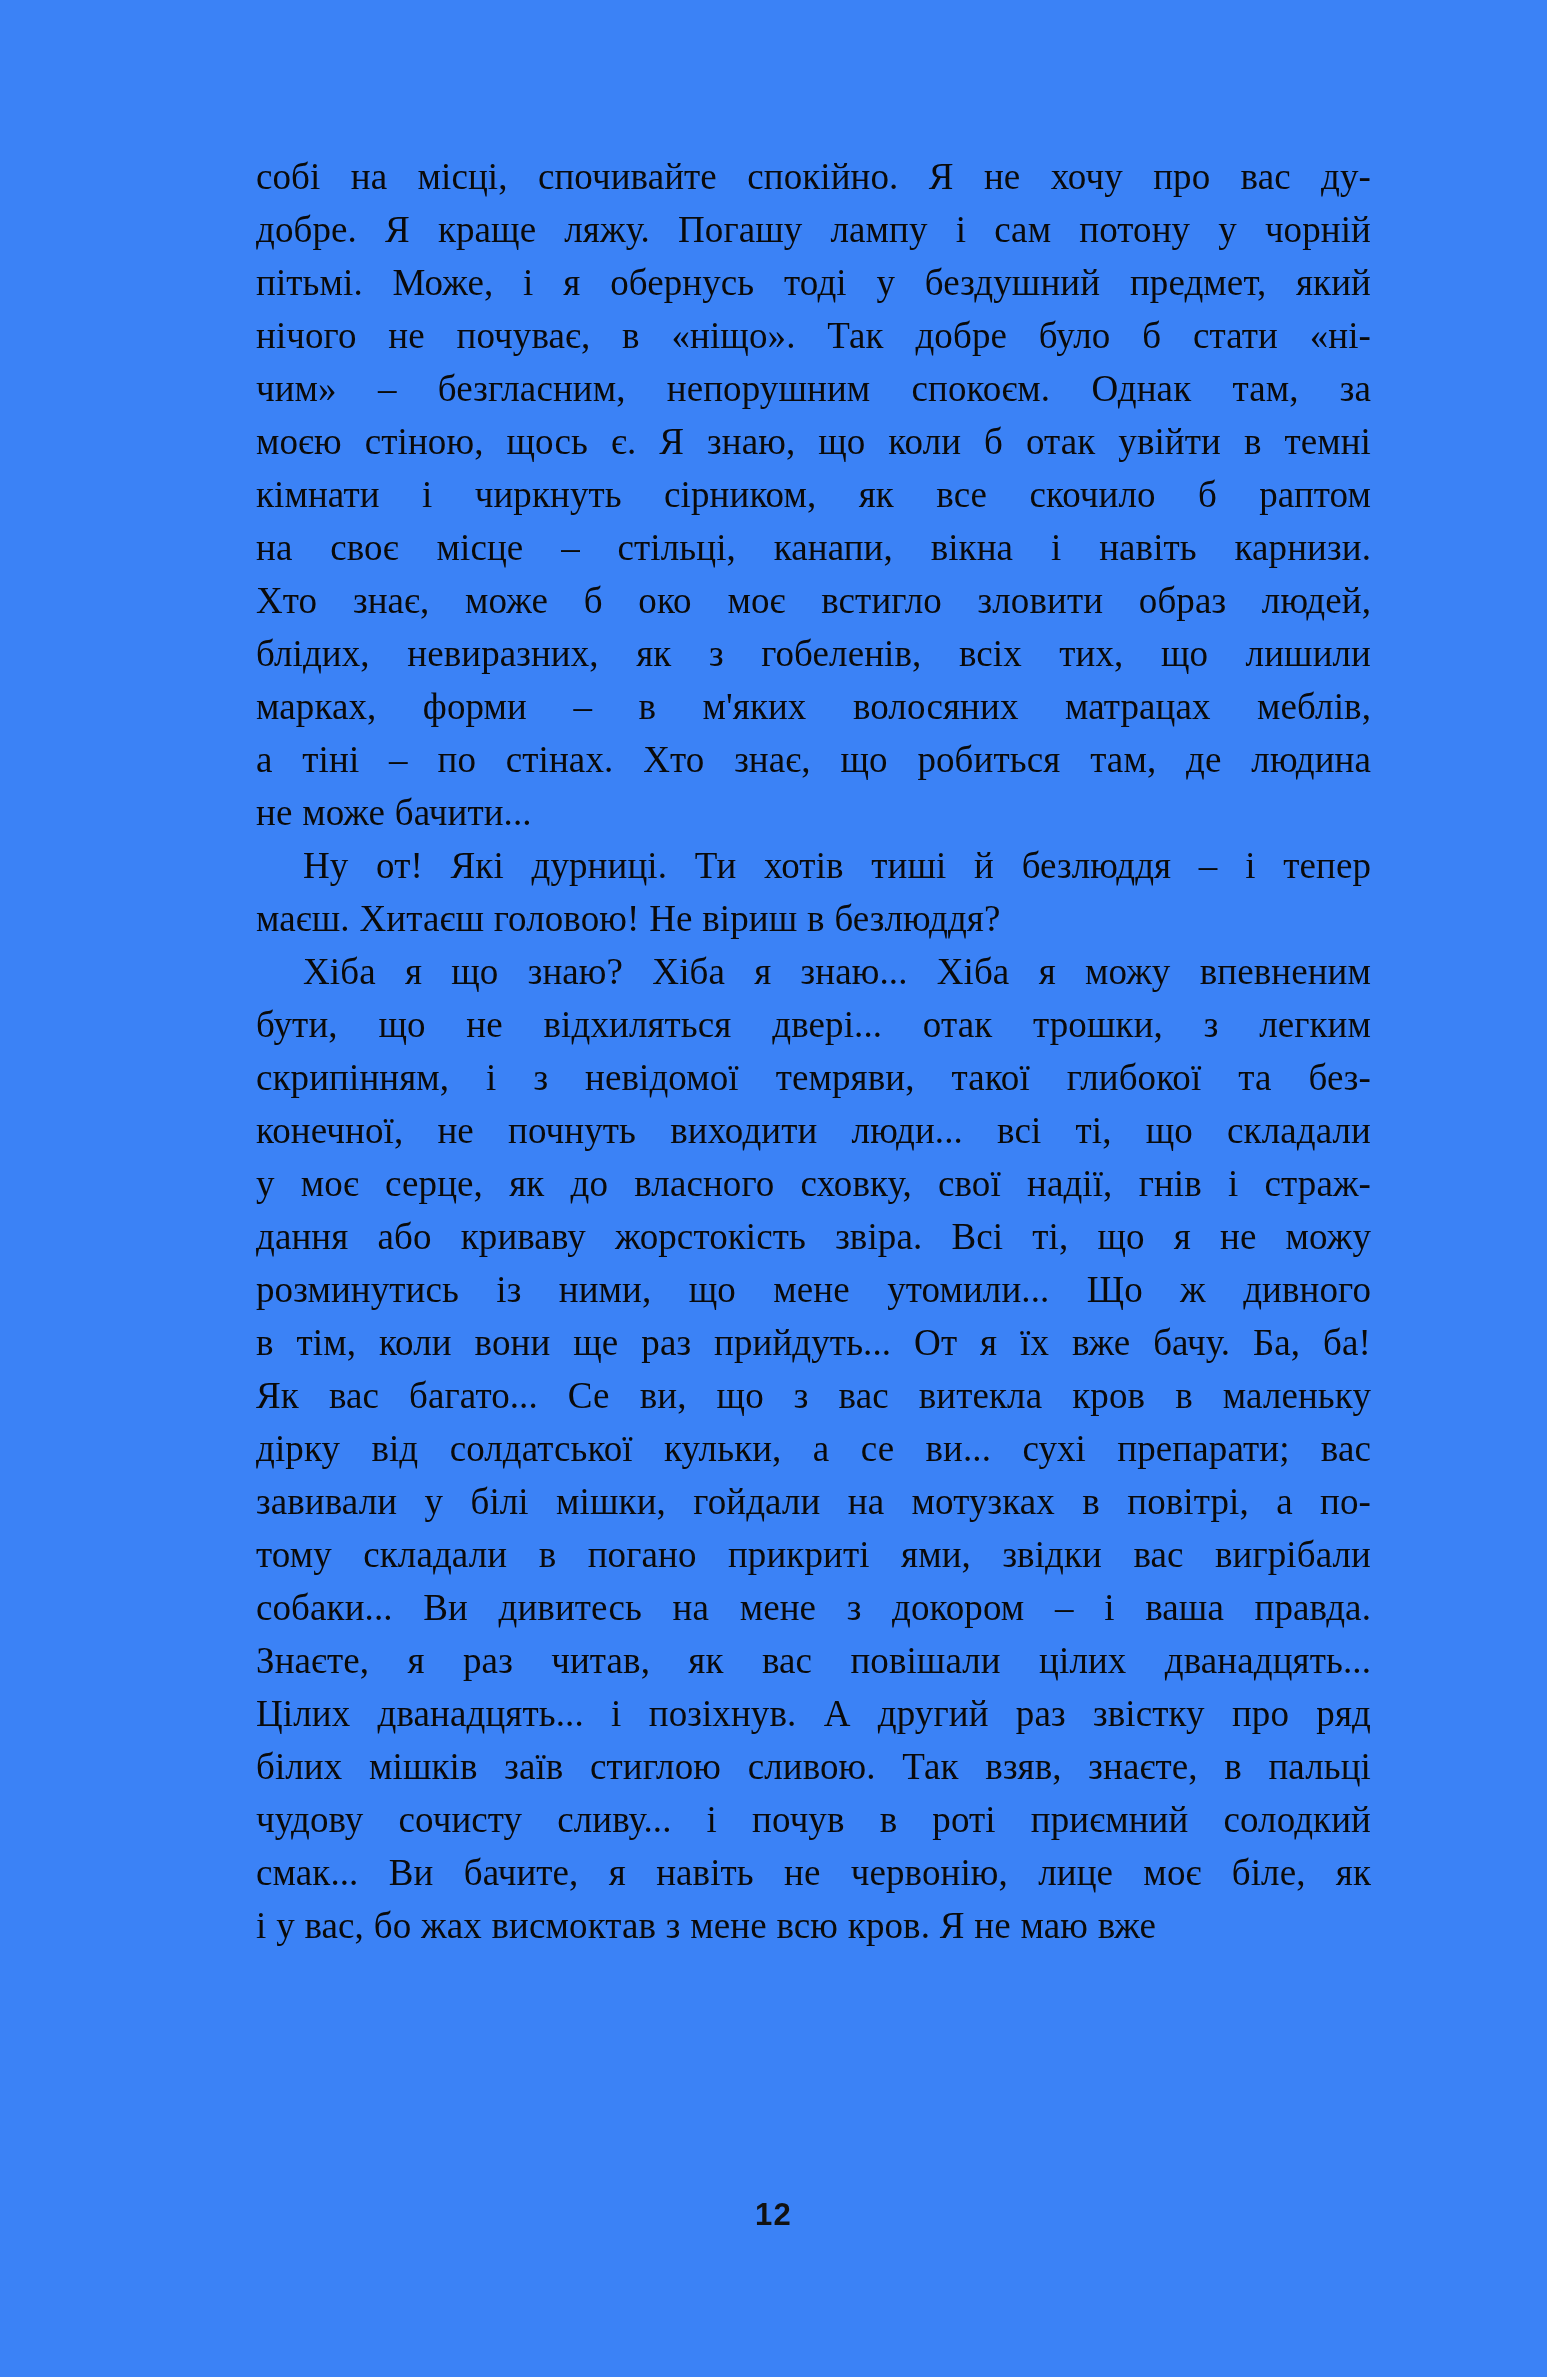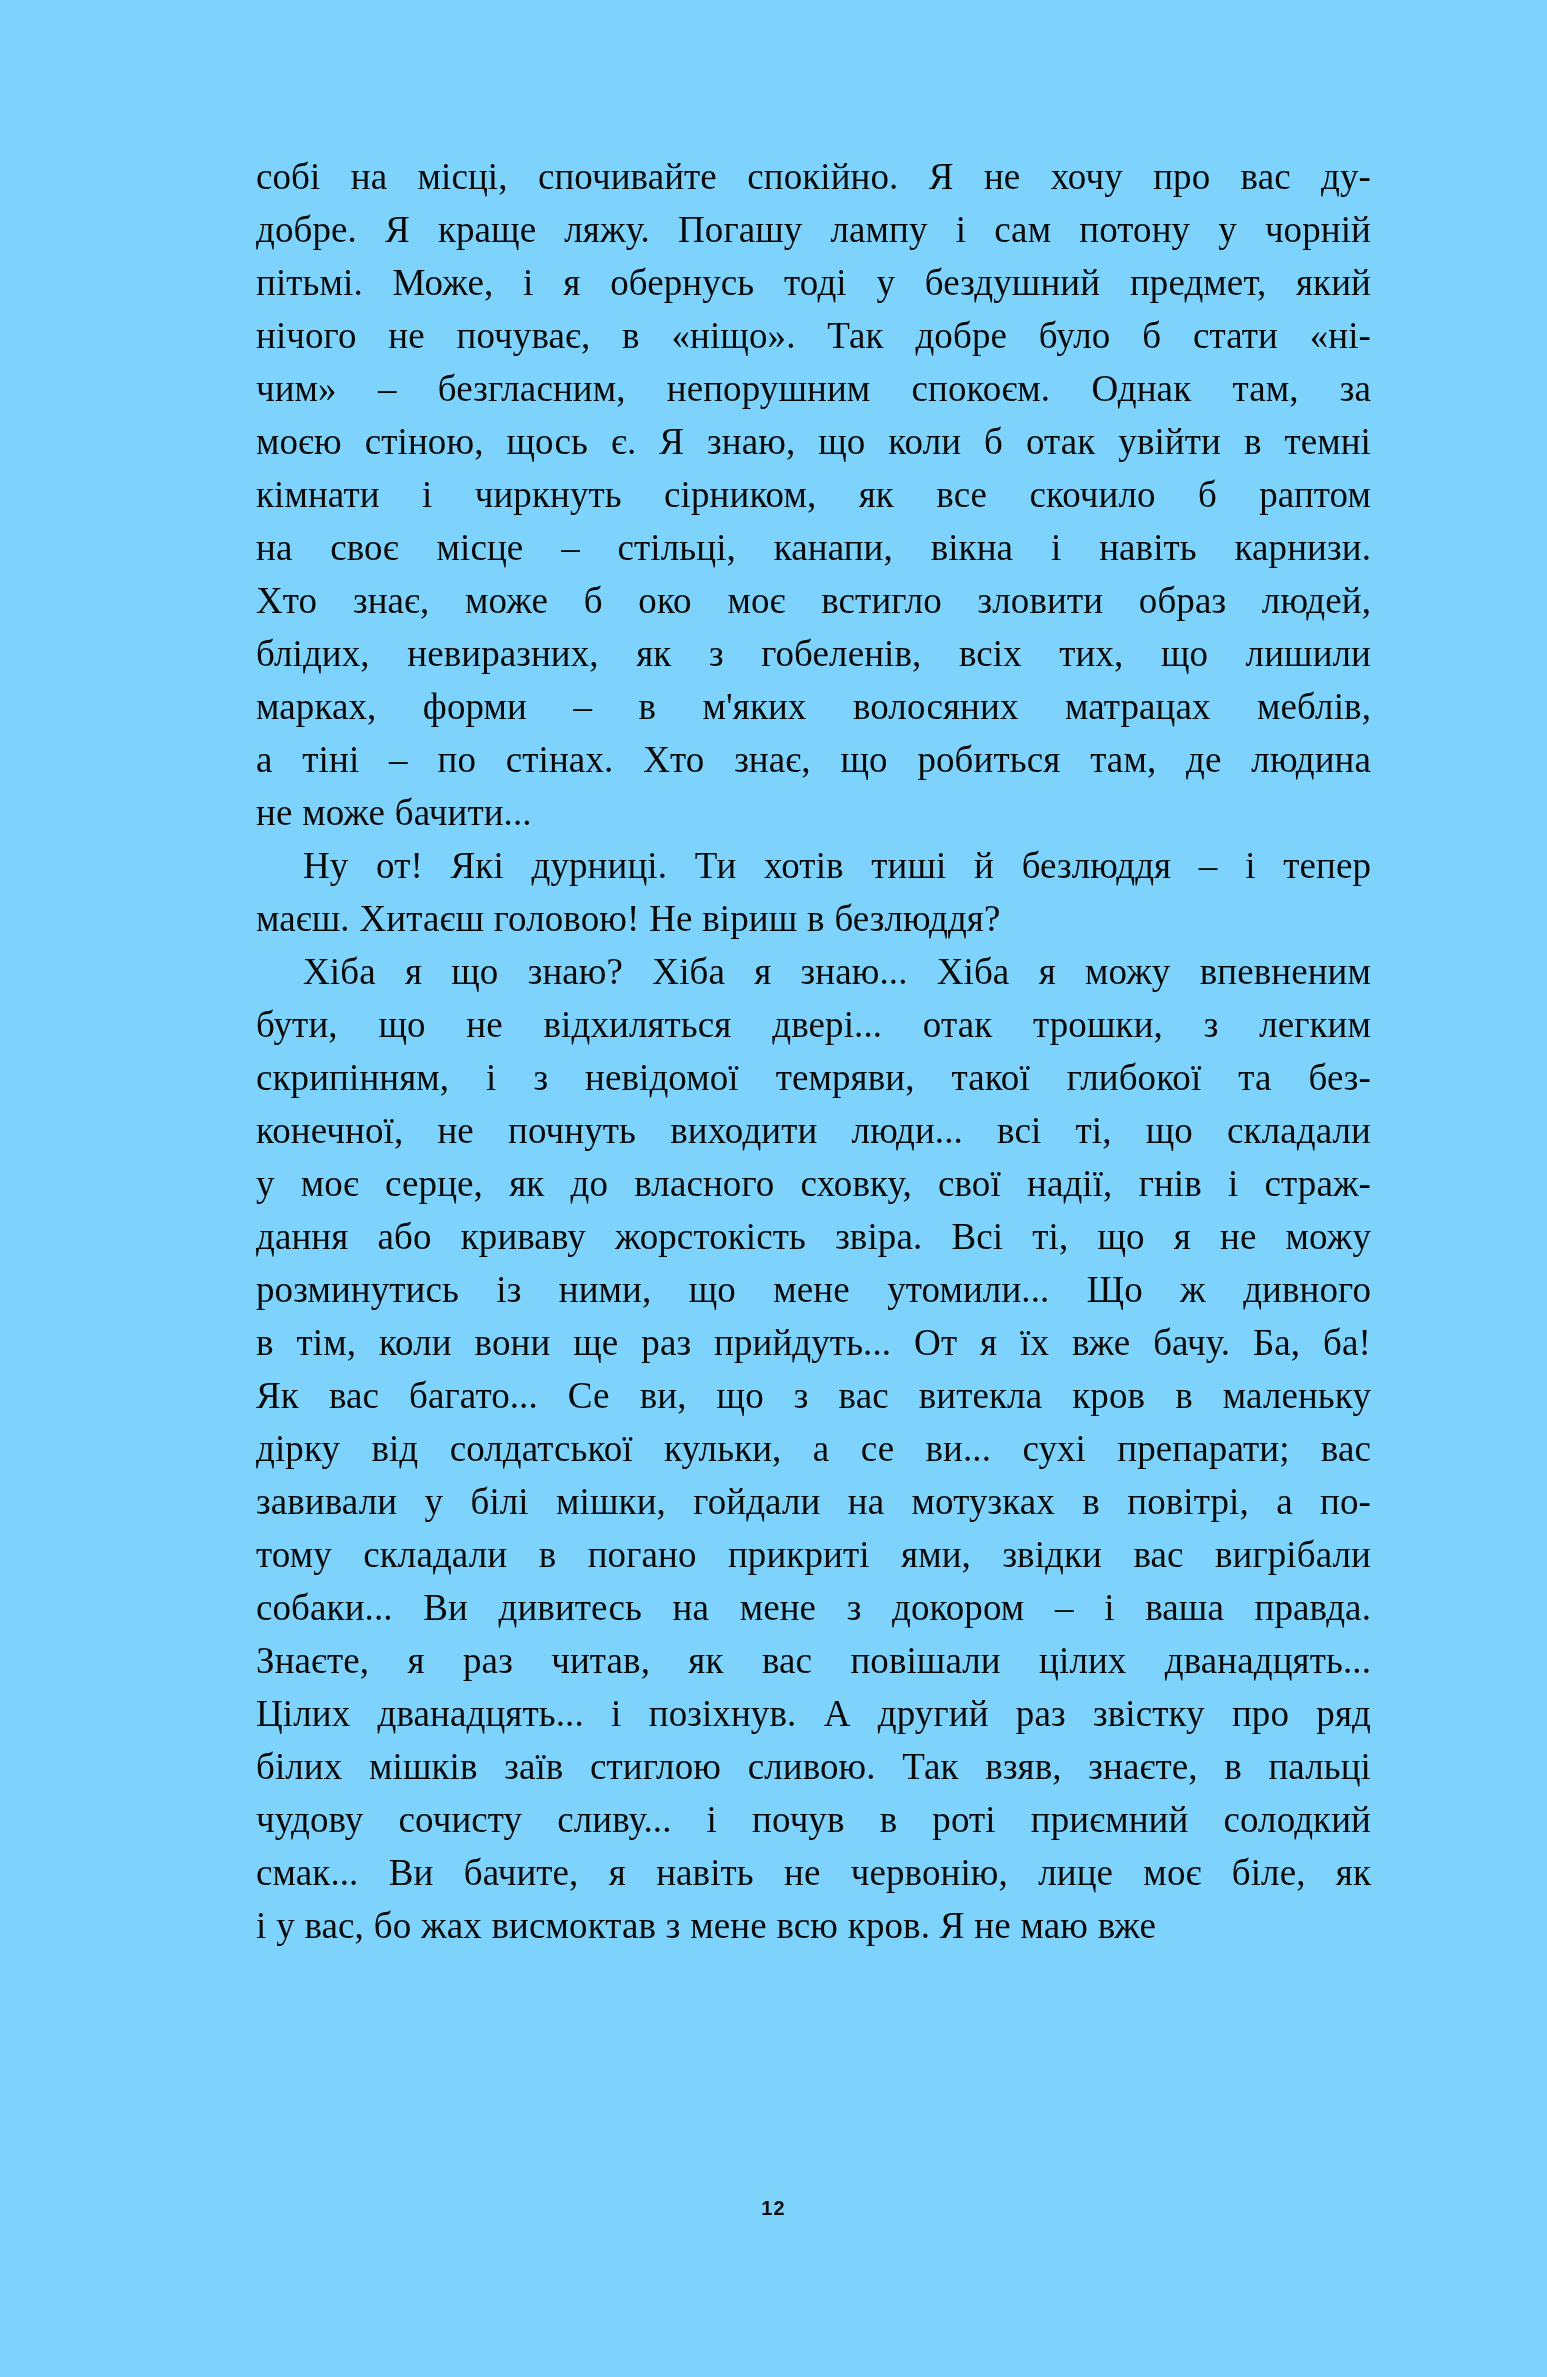--- a/index.html
+++ b/index.html
@@ -14,21 +14,21 @@
     position: relative;
     overflow: hidden;
     font-family: "Liberation Serif", "DejaVu Serif", serif;
     color: #000000;
     -webkit-font-smoothing: antialiased;
   }
 
   .page {
     position: absolute;
     inset: 0;
-    background: #7dd3fc;
+    background: #3b82f6;
   }
 
   .text-block {
     position: absolute;
     left: 256px;
     top: 150px;
     width: 1115px;
   }
 
   .para {
@@ -64,21 +64,21 @@
   }
 
   .folio {
     position: absolute;
     left: 0;
     right: 0;
     top: 2197px;
     text-align: center;
     font-family: "Liberation Sans", "DejaVu Sans", sans-serif;
     font-weight: 700;
-    font-size: 20px;
+    font-size: 31px;
     letter-spacing: 1.2px;
     color: #111111;
   }
 </style>
 </head>
 <body>
 
 <div class="page">
 
   <div class="text-block">

